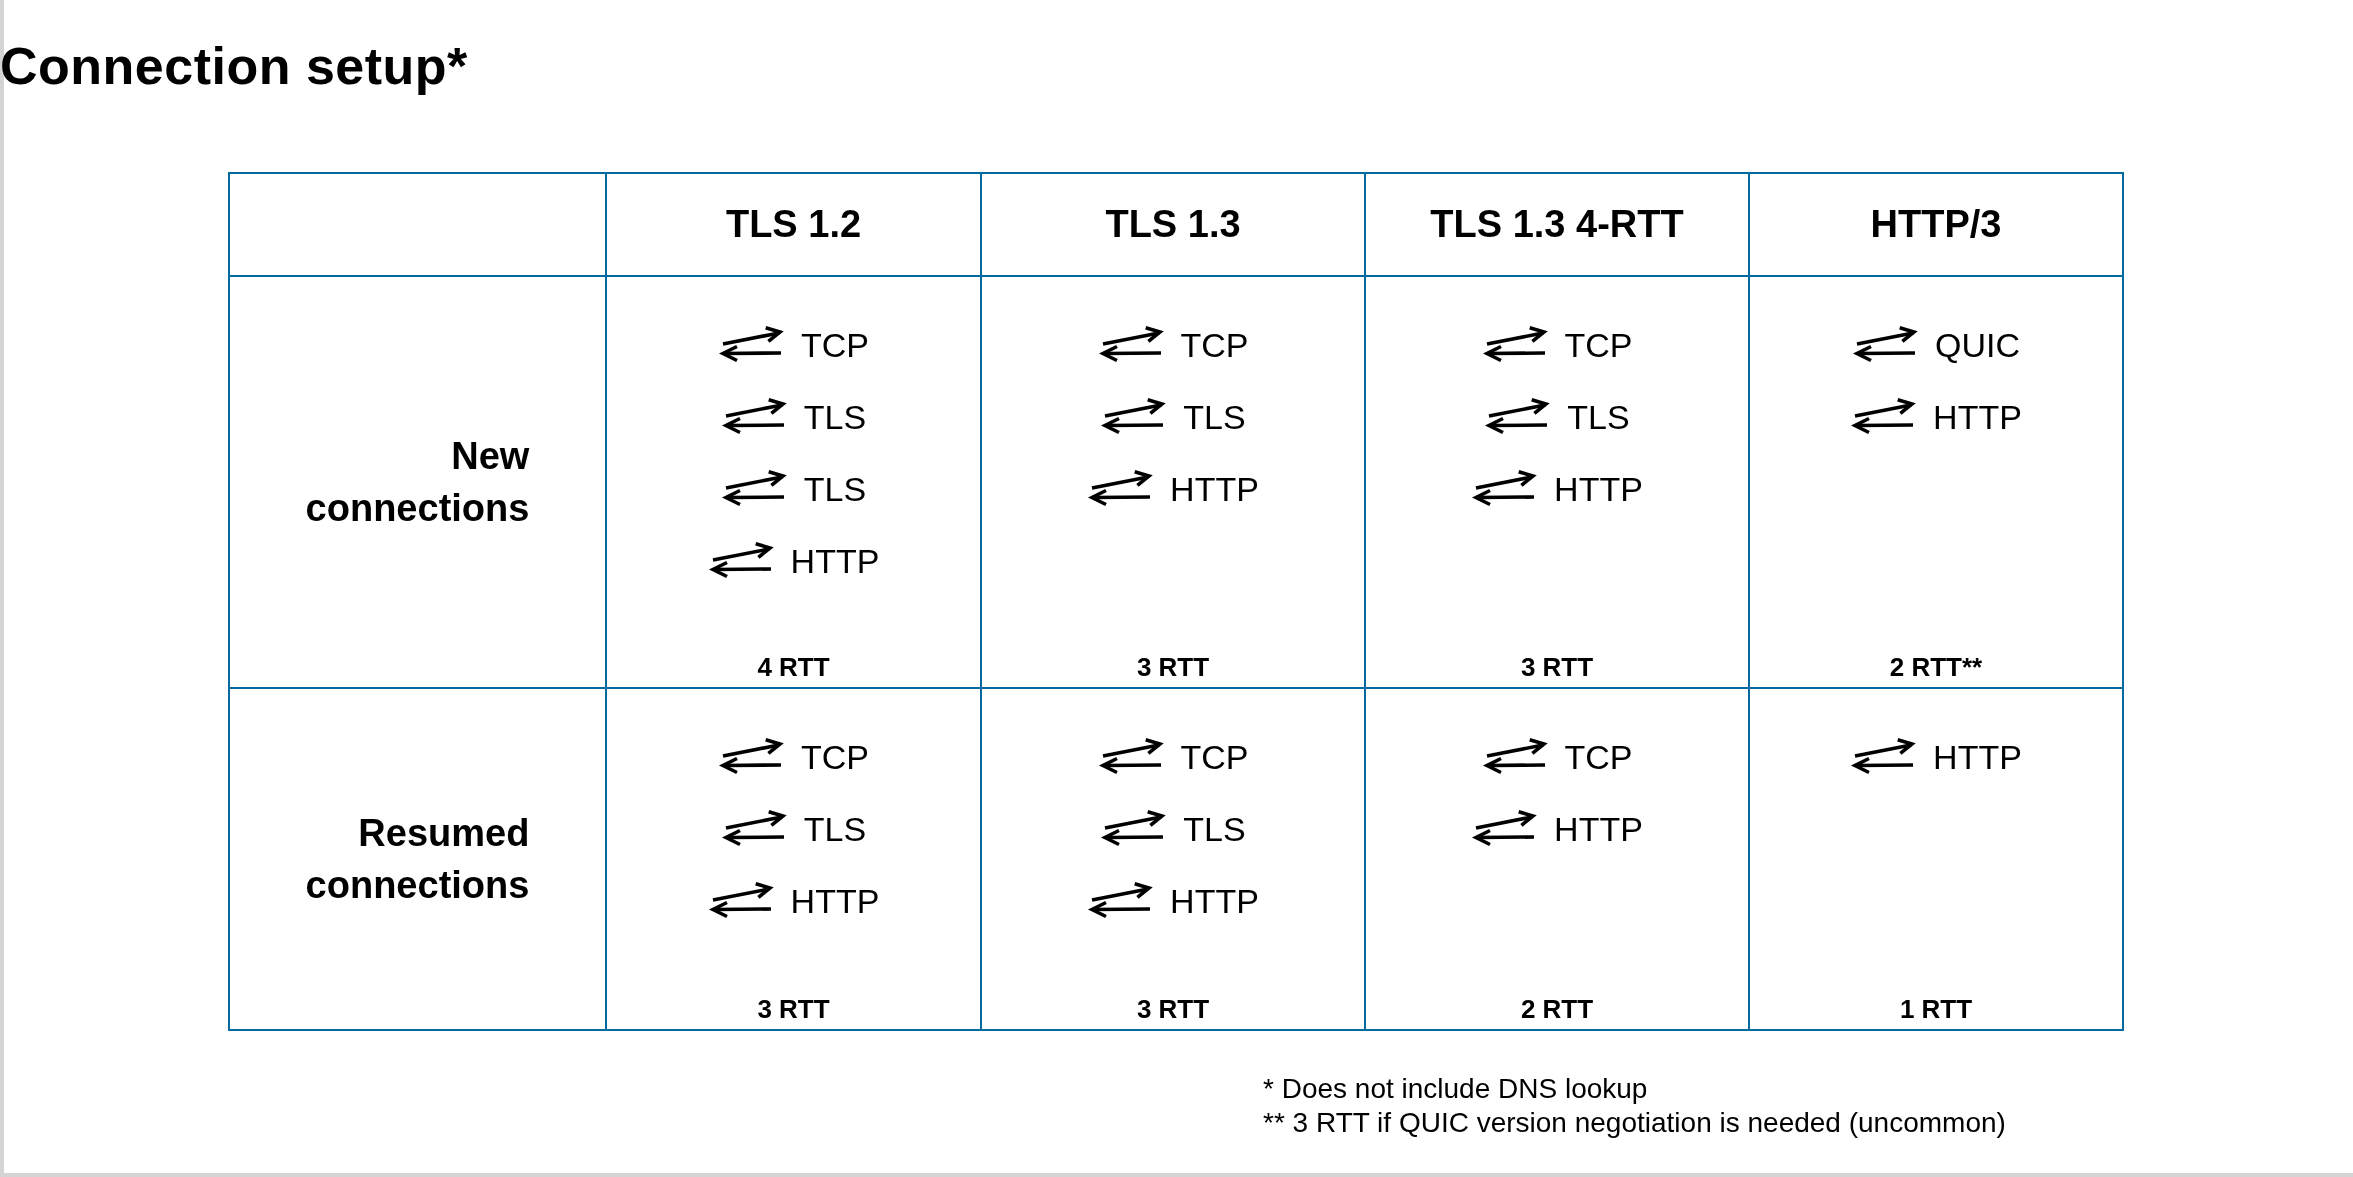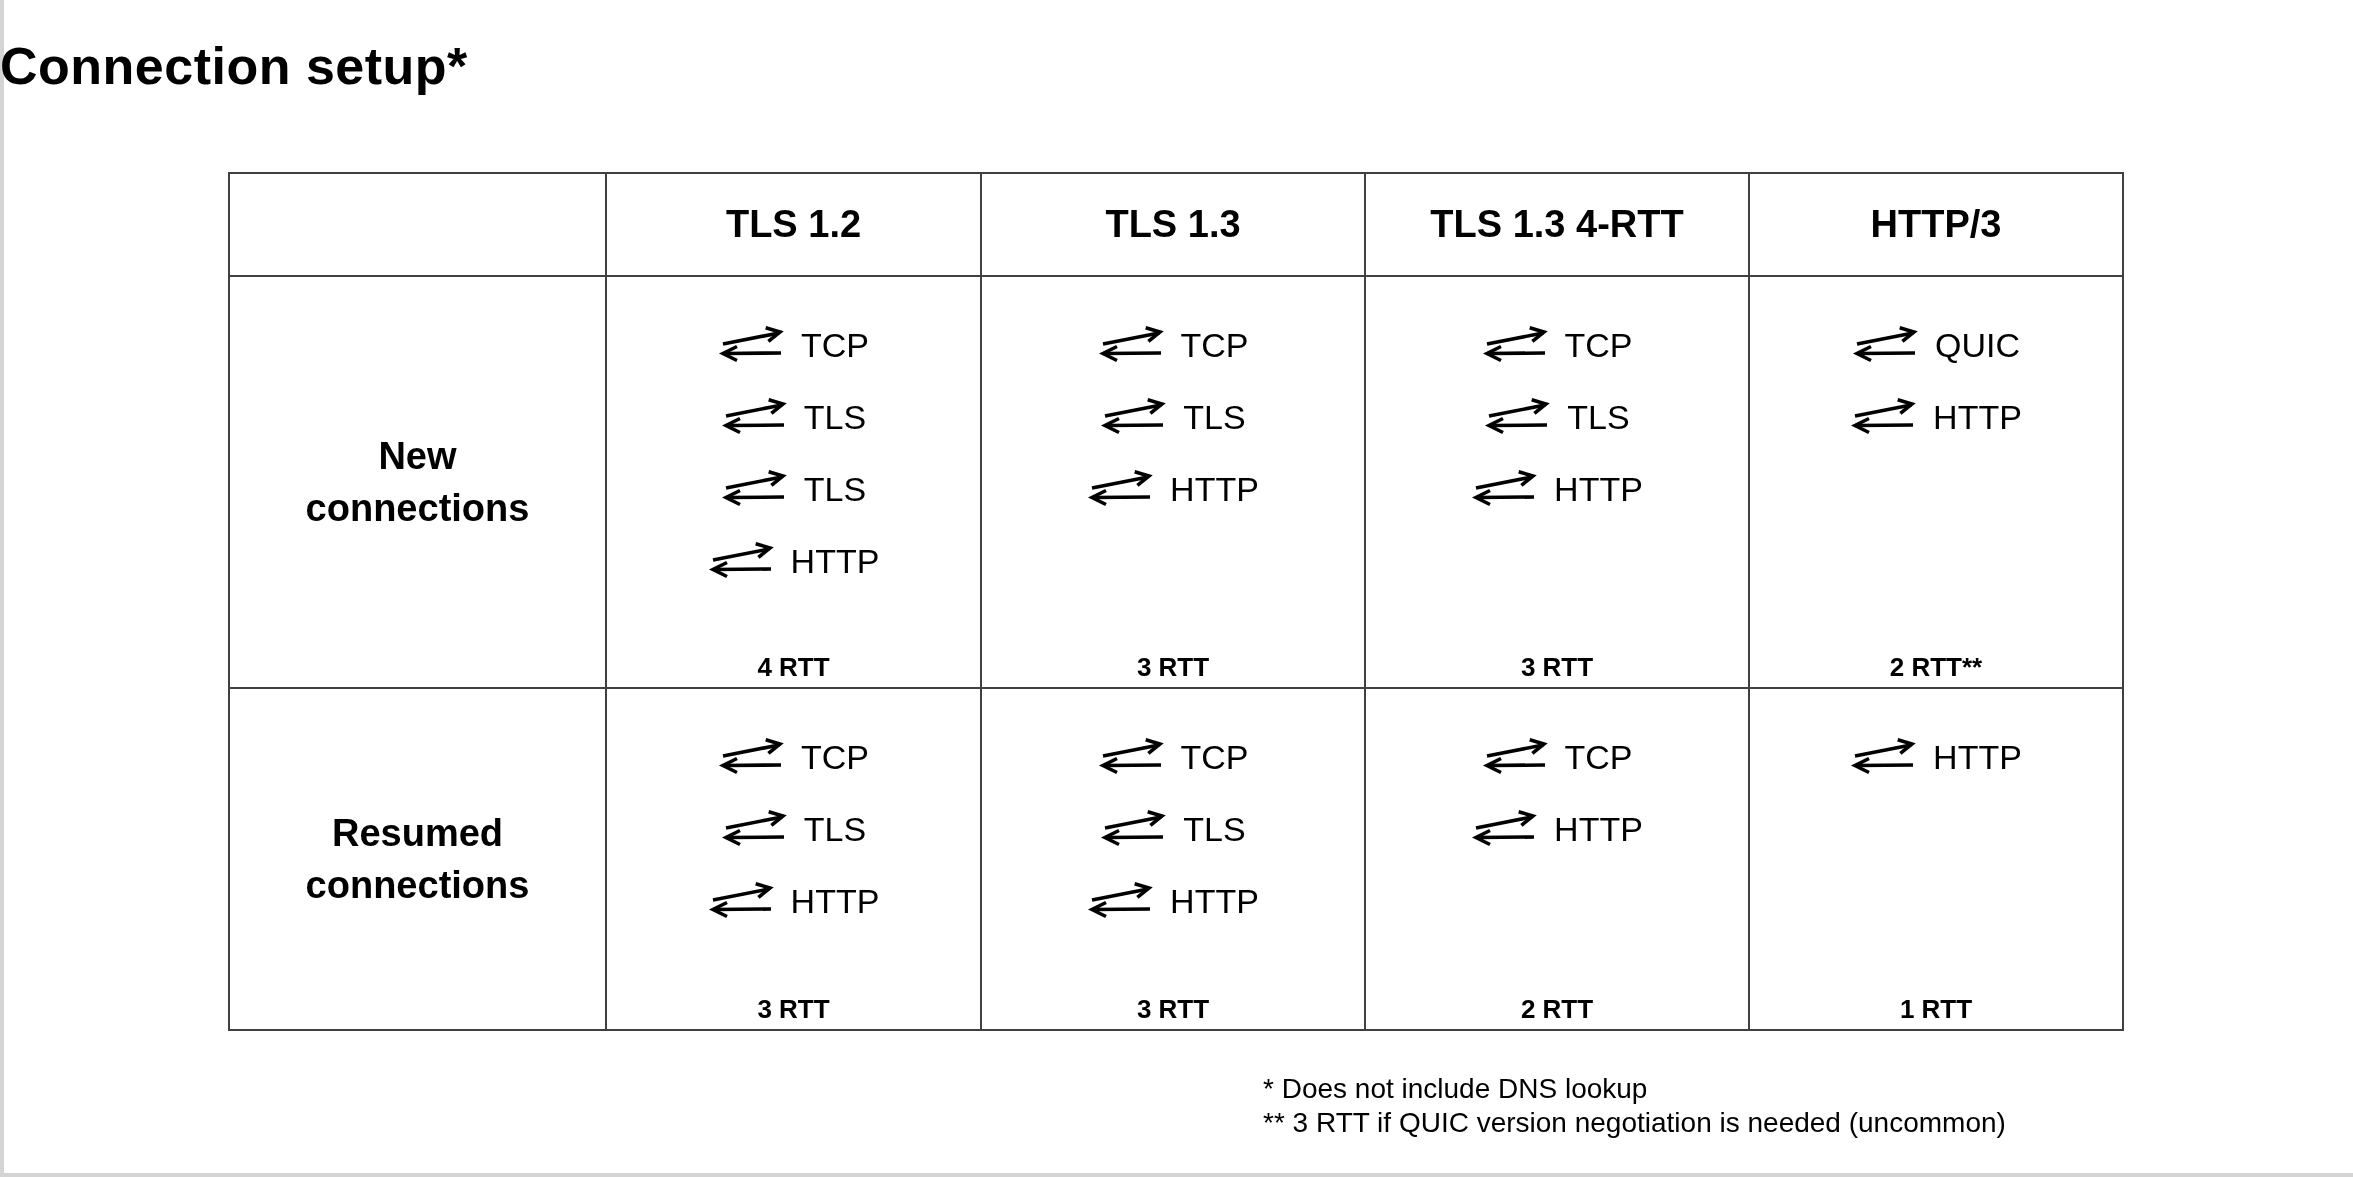--- a/index.html
+++ b/index.html
@@ -39,39 +39,39 @@
     margin: 0;
     letter-spacing: 0.5px;
   }
   .setup-grid {
     position: absolute;
     left: 228px;
     top: 172px;
     display: grid;
     grid-template-columns: 375px 373px 382px 382px 372px;
     grid-template-rows: 101px 410px 340px;
-    background: #404040;   
+    background: #0369a1;   
     padding: 2px;
     gap: 2px;
   }
   .cell {
     background: #ffffff;
   }
   .head-cell {
     display: flex;
     align-items: center;
     justify-content: center;
     font-size: 38px;
     font-weight: bold;
   }
   .label-cell {
     display: flex;
     align-items: center;
     justify-content: center;
-    text-align: center;
+    text-align: right;
     font-size: 38px;
     font-weight: bold;
     line-height: 1.38;
   }
   .proto-cell {
     display: flex;
     flex-direction: column;
     align-items: center;
     padding-top: 45px;
     box-sizing: border-box;

